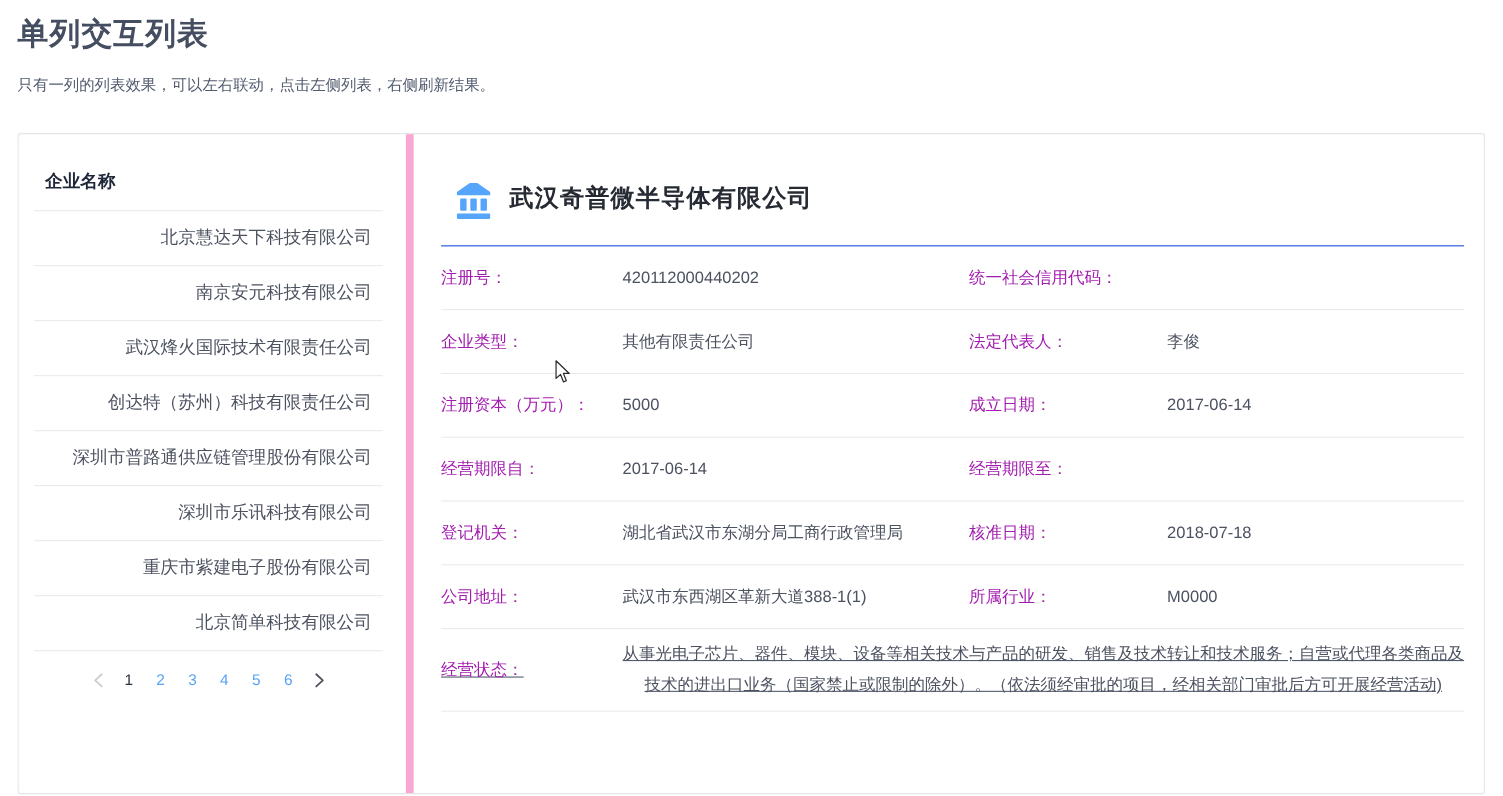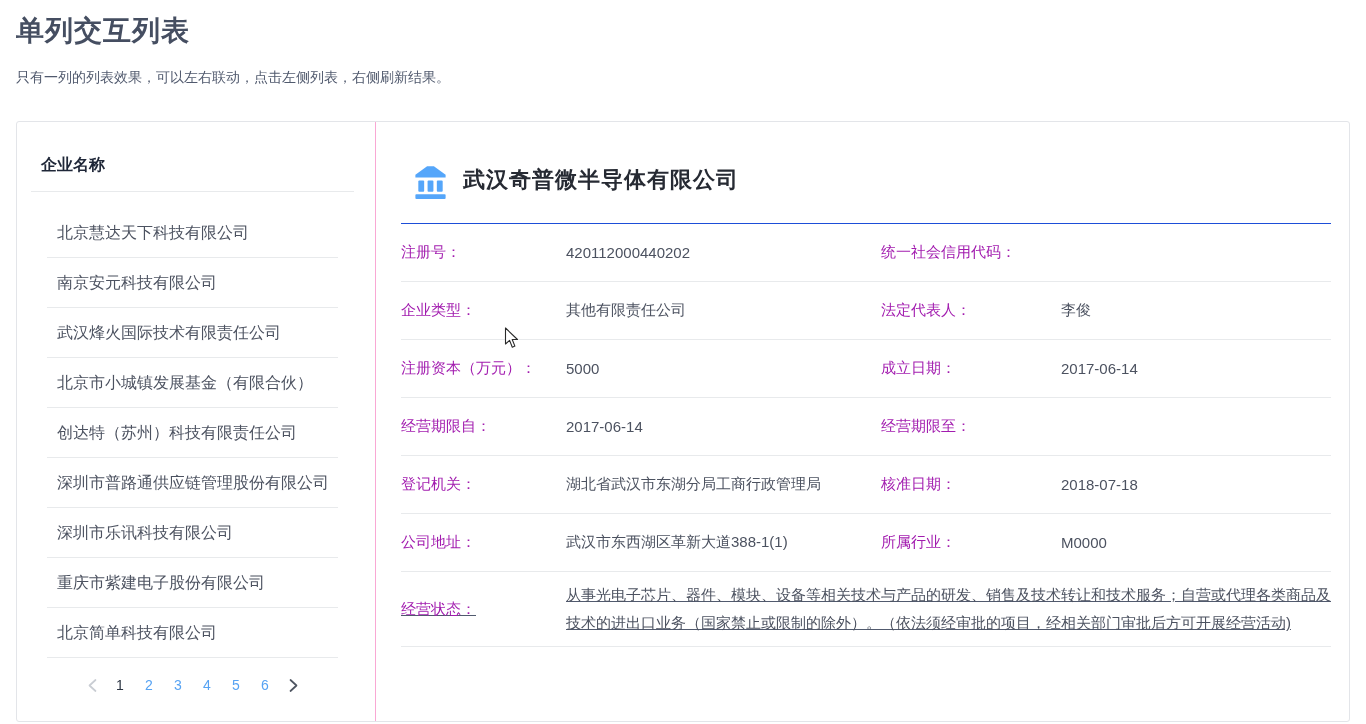--- a/index.html
+++ b/index.html
@@ -19,29 +19,29 @@
   .panel{
     box-sizing:border-box;
     margin:34px 16px 0 16px;
     width:1334px;height:601px;
     border:1px solid #e3e5e9;border-radius:3px;
     display:flex;background:#fff;
   }
   
   .left-panel{
     box-sizing:border-box;width:359px;flex:0 0 359px;
-    border-right:1px solid #f9a8d4;
+    border-right:7px solid #f9a8d4;
     padding:31px 21px 0 14px;
   }
   .list-header{
     font-size:16px;font-weight:700;color:#1f2738;
     padding:2px 10px 15px 10px;
     border-bottom:1px solid #e8eaec;
   }
-  .company-list{list-style:none;margin:16px;padding:0;}
+  .company-list{list-style:none;margin:0;padding:0;text-align:right;}
   .list-item{
     height:49px;line-height:49px;
     padding:0 10px;border-bottom:1px solid #e8eaec;
     font-size:16px;color:#4c5260;cursor:pointer;
     white-space:nowrap;overflow:hidden;
   }
   
   .pagination{
     margin-top:15px;
     display:flex;align-items:center;justify-content:center;gap:9px;
@@ -71,39 +71,38 @@
   .detail-row{
     display:grid;
     grid-template-columns:165px 315px 180px 1fr;
     min-height:57px;align-items:center;
     border-bottom:1px solid #e8eaec;
     font-size:15px;
   }
   .detail-row.full{grid-template-columns:165px 1fr;text-decoration:underline;}
   .d-label{color:#a21caf;padding-right:8px;}
   .d-value{color:#4c5260;}
-  .detail-row.full .d-value{line-height:28px;padding:9px 0;}
+  .detail-row.full .d-value{line-height:28px;padding:9px 0;text-align:center;}
   
   .mouse-cursor{position:absolute;left:504px;top:327px;pointer-events:none;}
 </style>
 </head>
 <body>
 
 <h1 class="page-title">单列交互列表</h1>
 <p class="page-subtitle">只有一列的列表效果，可以左右联动，点击左侧列表，右侧刷新结果。</p>
 
 <div class="panel">
 
   <aside class="left-panel">
     <div class="list-header">企业名称</div>
     <ul class="company-list" id="company-list">
         <li class="list-item">北京慧达天下科技有限公司</li>
         <li class="list-item">南京安元科技有限公司</li>
         <li class="list-item">武汉烽火国际技术有限责任公司</li>
-        <li class="list-item">北京市小城镇发展基金（有限合伙）</li>
         <li class="list-item">创达特（苏州）科技有限责任公司</li>
         <li class="list-item">深圳市普路通供应链管理股份有限公司</li>
         <li class="list-item">深圳市乐讯科技有限公司</li>
         <li class="list-item">重庆市紫建电子股份有限公司</li>
         <li class="list-item">北京简单科技有限公司</li>
       </ul>
     <div class="pagination">
       <span class="pg-btn disabled">
         <svg width="13" height="15" viewBox="0 0 13 15">
             <polyline points="9.5,2 3.5,7.5 9.5,13" fill="none" stroke="#c9cdd3" stroke-width="1.7" stroke-linecap="round" stroke-linejoin="round"></polyline>

